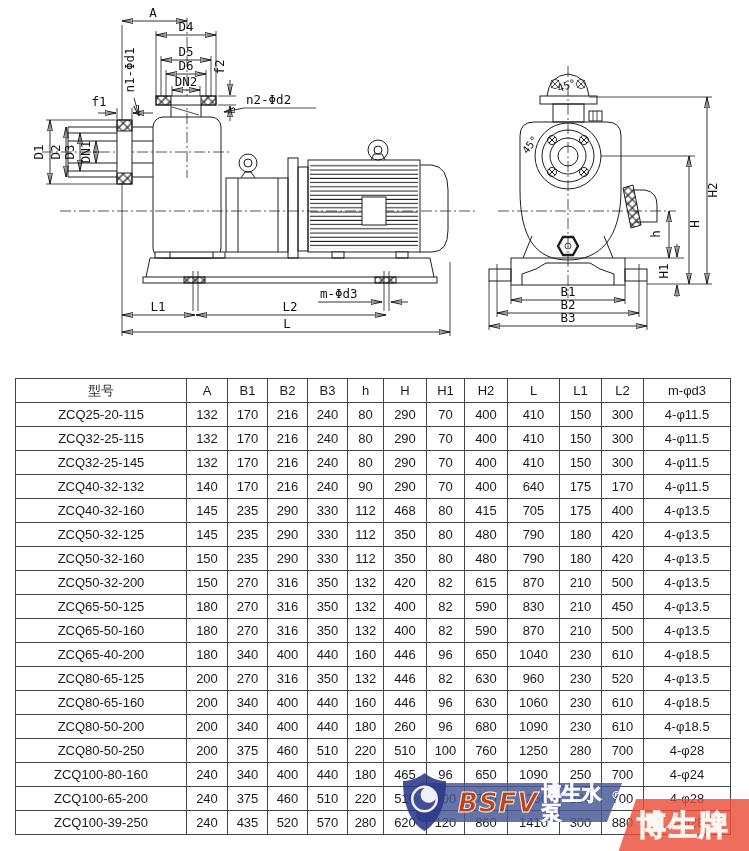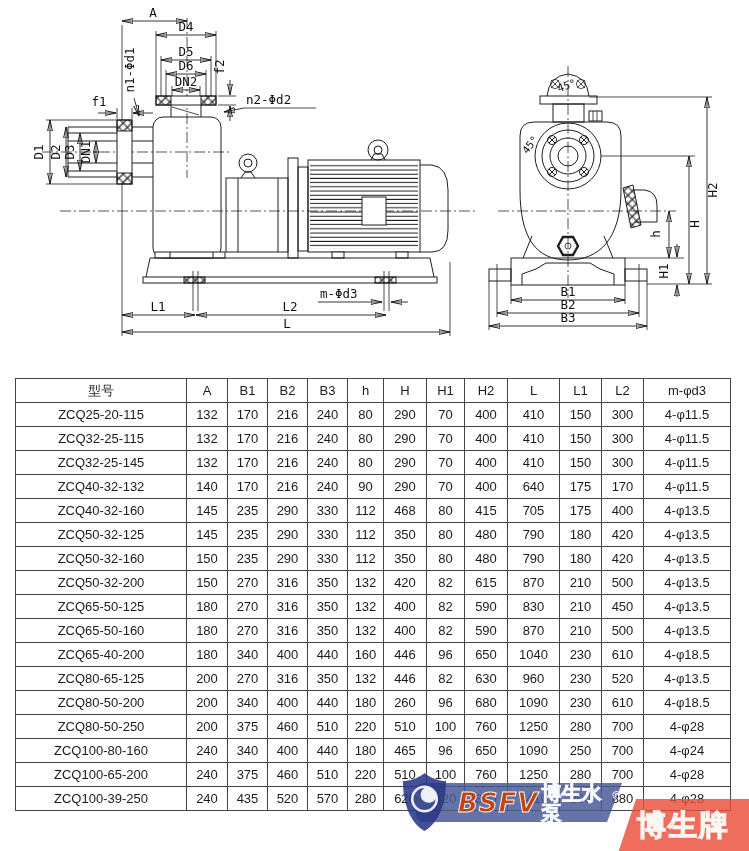--- a/index.html
+++ b/index.html
@@ -509,20 +509,35 @@
             <td>132</td>
             <td>446</td>
             <td>82</td>
             <td>630</td>
             <td>960</td>
             <td>230</td>
             <td>520</td>
             <td>4-φ13.5</td>
           </tr>
           <tr>
+            <td>ZCQ80-65-160</td>
+            <td>200</td>
+            <td>340</td>
+            <td>400</td>
+            <td>440</td>
+            <td>160</td>
+            <td>446</td>
+            <td>96</td>
+            <td>630</td>
+            <td>1060</td>
+            <td>230</td>
+            <td>610</td>
+            <td>4-φ18.5</td>
+          </tr>
+          <tr>
             <td>ZCQ80-50-200</td>
             <td>200</td>
             <td>340</td>
             <td>400</td>
             <td>440</td>
             <td>180</td>
             <td>260</td>
             <td>96</td>
             <td>680</td>
             <td>1090</td>

